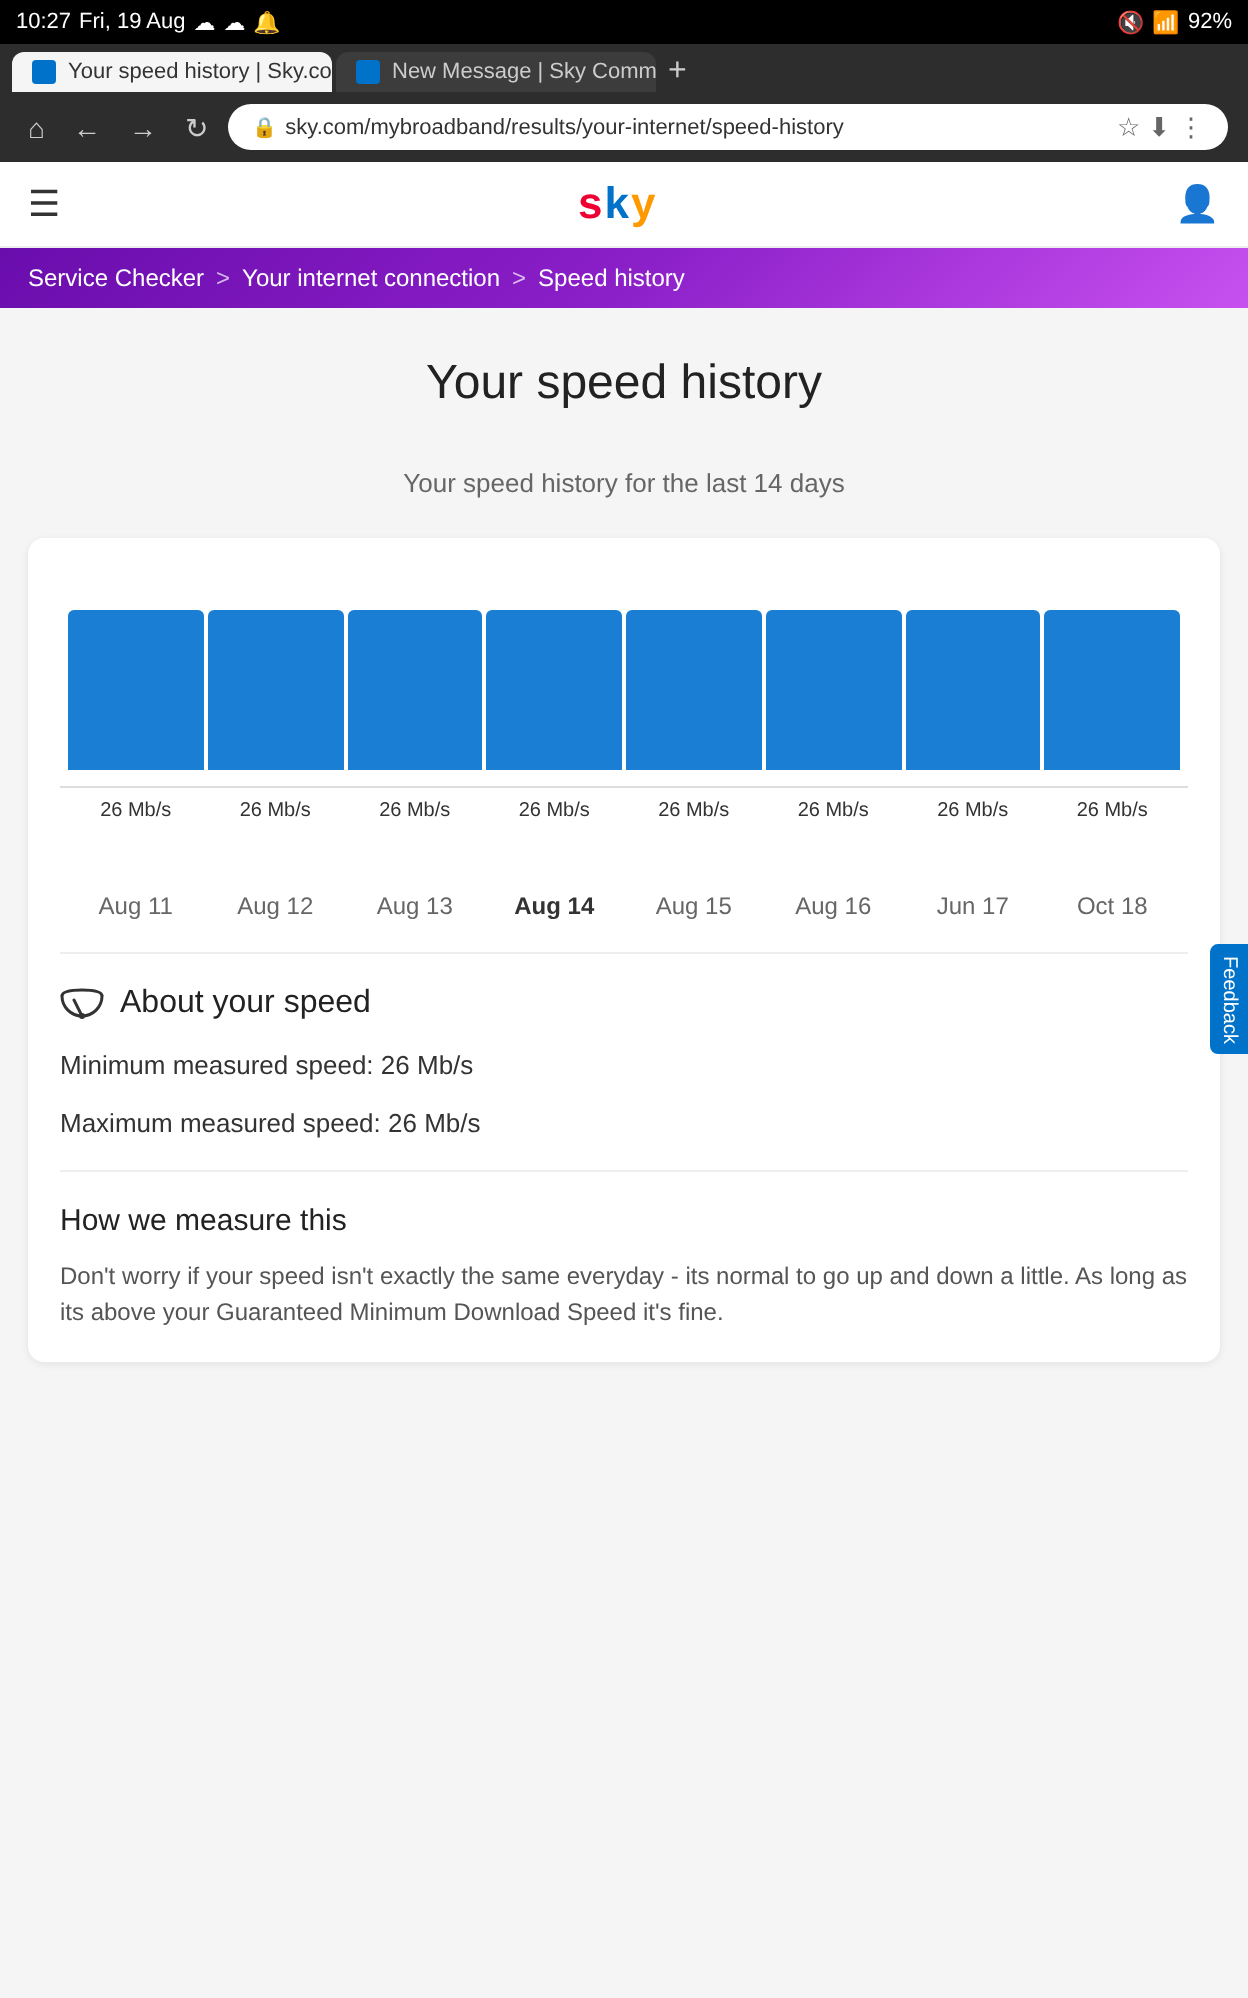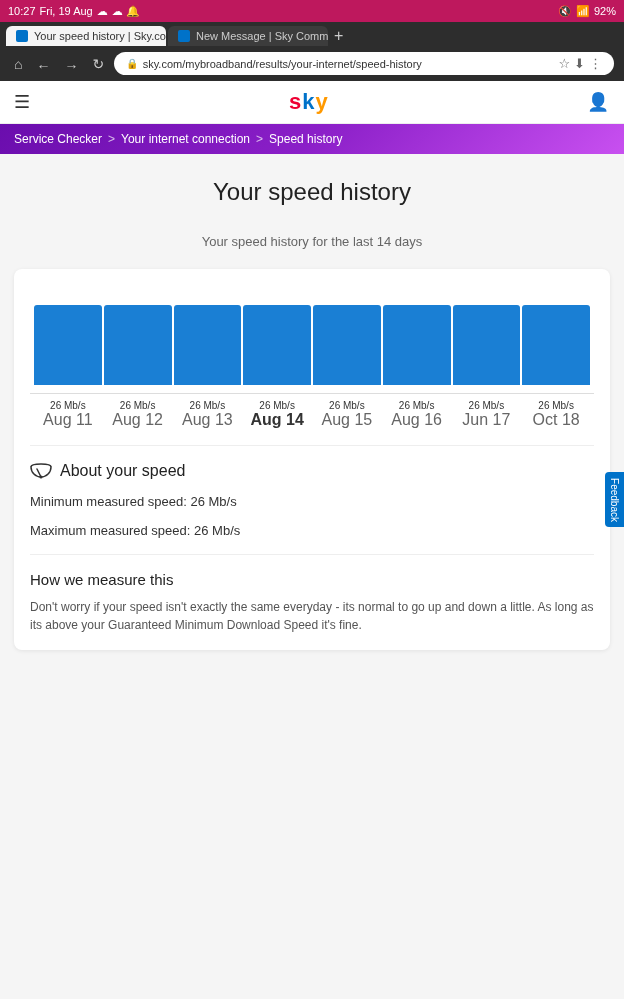--- a/index.html
+++ b/index.html
@@ -1,20 +1,20 @@
 <!DOCTYPE html>
 <html><head>
   <meta charset="utf-8">
   <style>
     * { margin: 0; padding: 0; box-sizing: border-box; }
     body { font-family: Arial, sans-serif; background: #f5f5f5; width: 624px; min-height: 999px; overflow-x: hidden; }
 
     
     .status-bar {
-      background: #be185d;
+      background: #000000;
       color: white;
       height: 22px;
       display: flex;
       align-items: center;
       justify-content: space-between;
       padding: 0 8px;
       font-size: 11px;
     }
     .status-left { display: flex; align-items: center; gap: 4px; }
     .status-right { display: flex; align-items: center; gap: 4px; }
@@ -174,23 +174,24 @@
       background: #1a7fd4;
       border-radius: 3px 3px 0 0;
     }
     .chart-label-speed {
       font-size: 10px;
       color: #333;
       text-align: center;
       white-space: nowrap;
     }
     .chart-label-date {
-      font-size: 16px;
+      font-size: 12px;
       color: #666;
       text-align: center;
+      margin-top: 35px;
     }
     .chart-labels {
       display: flex;
       gap: 2px;
       padding: 0 4px;
       border-top: 1px solid #ddd;
       padding-top: 6px;
     }
     .chart-label-group {
       flex: 1;

